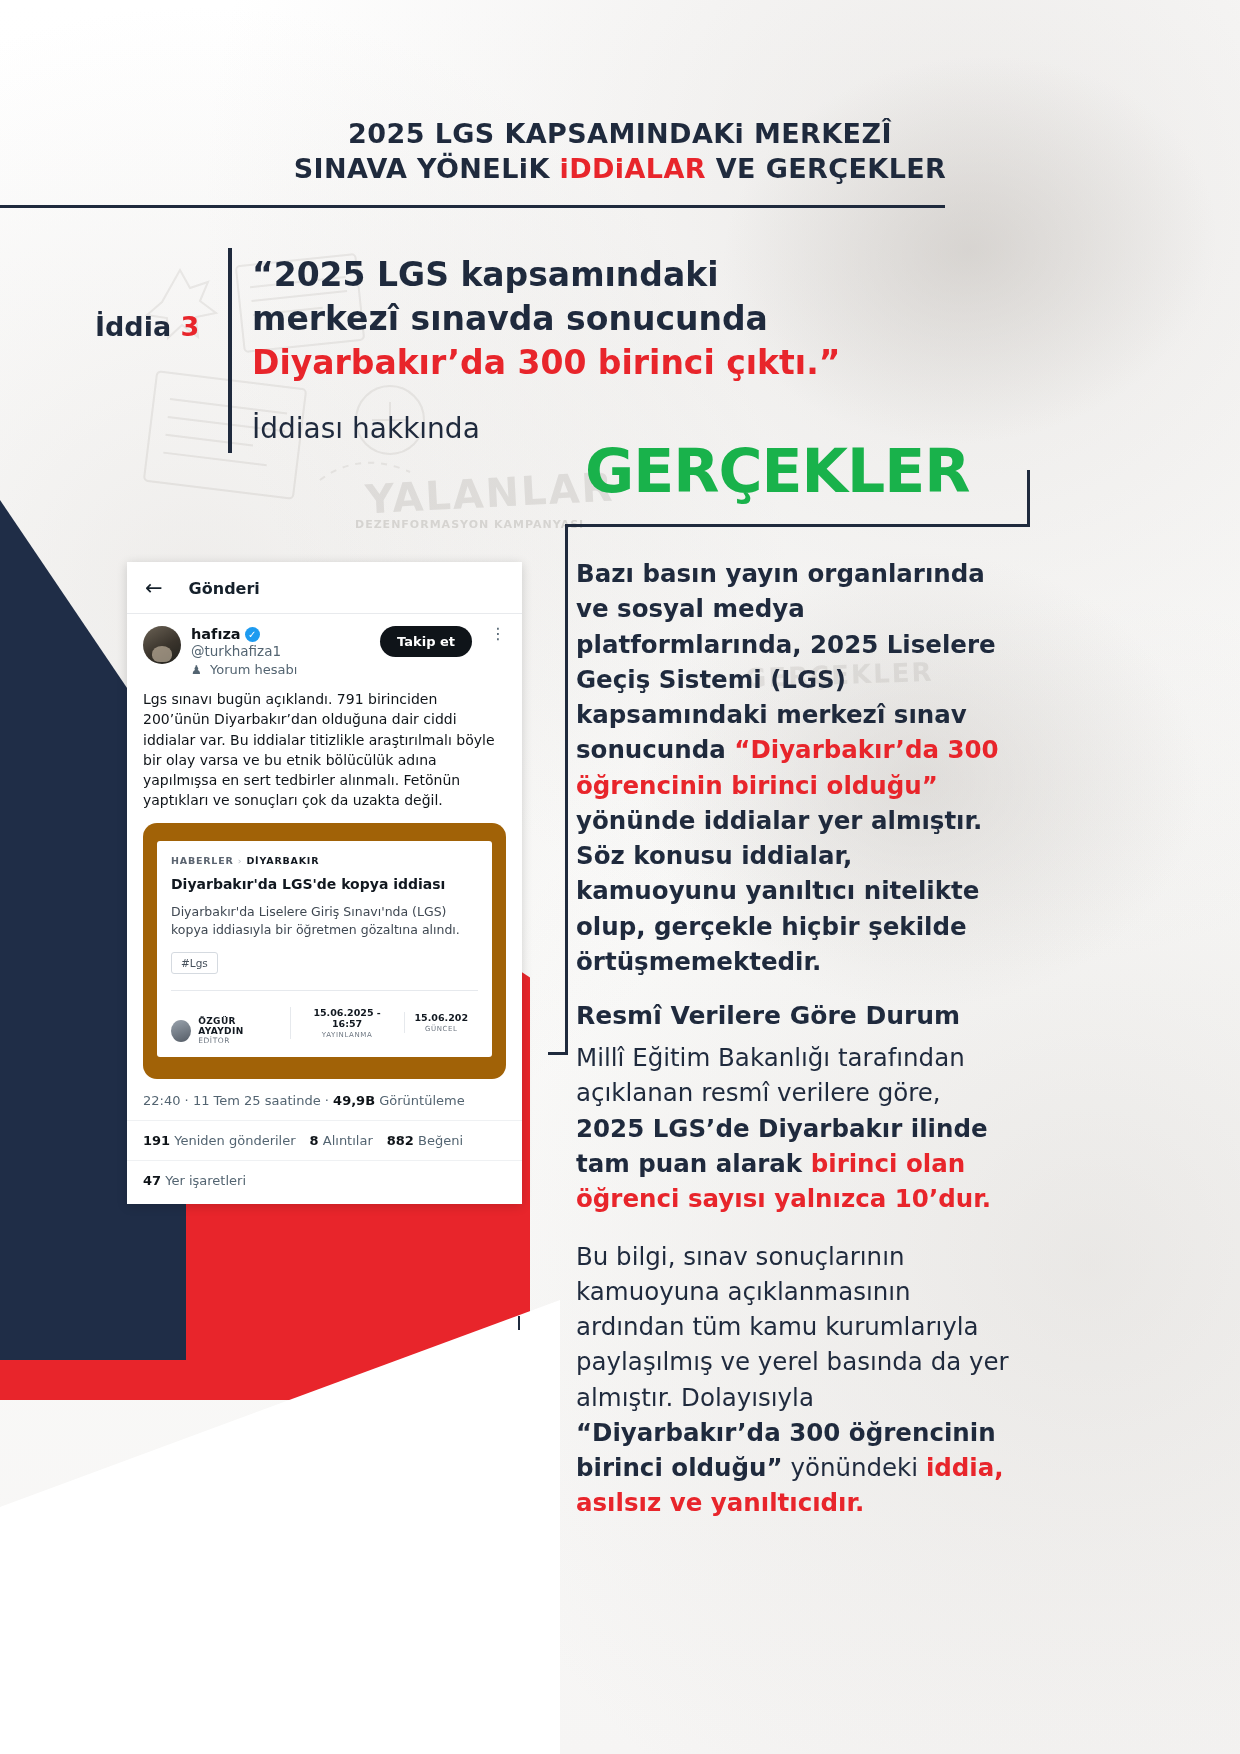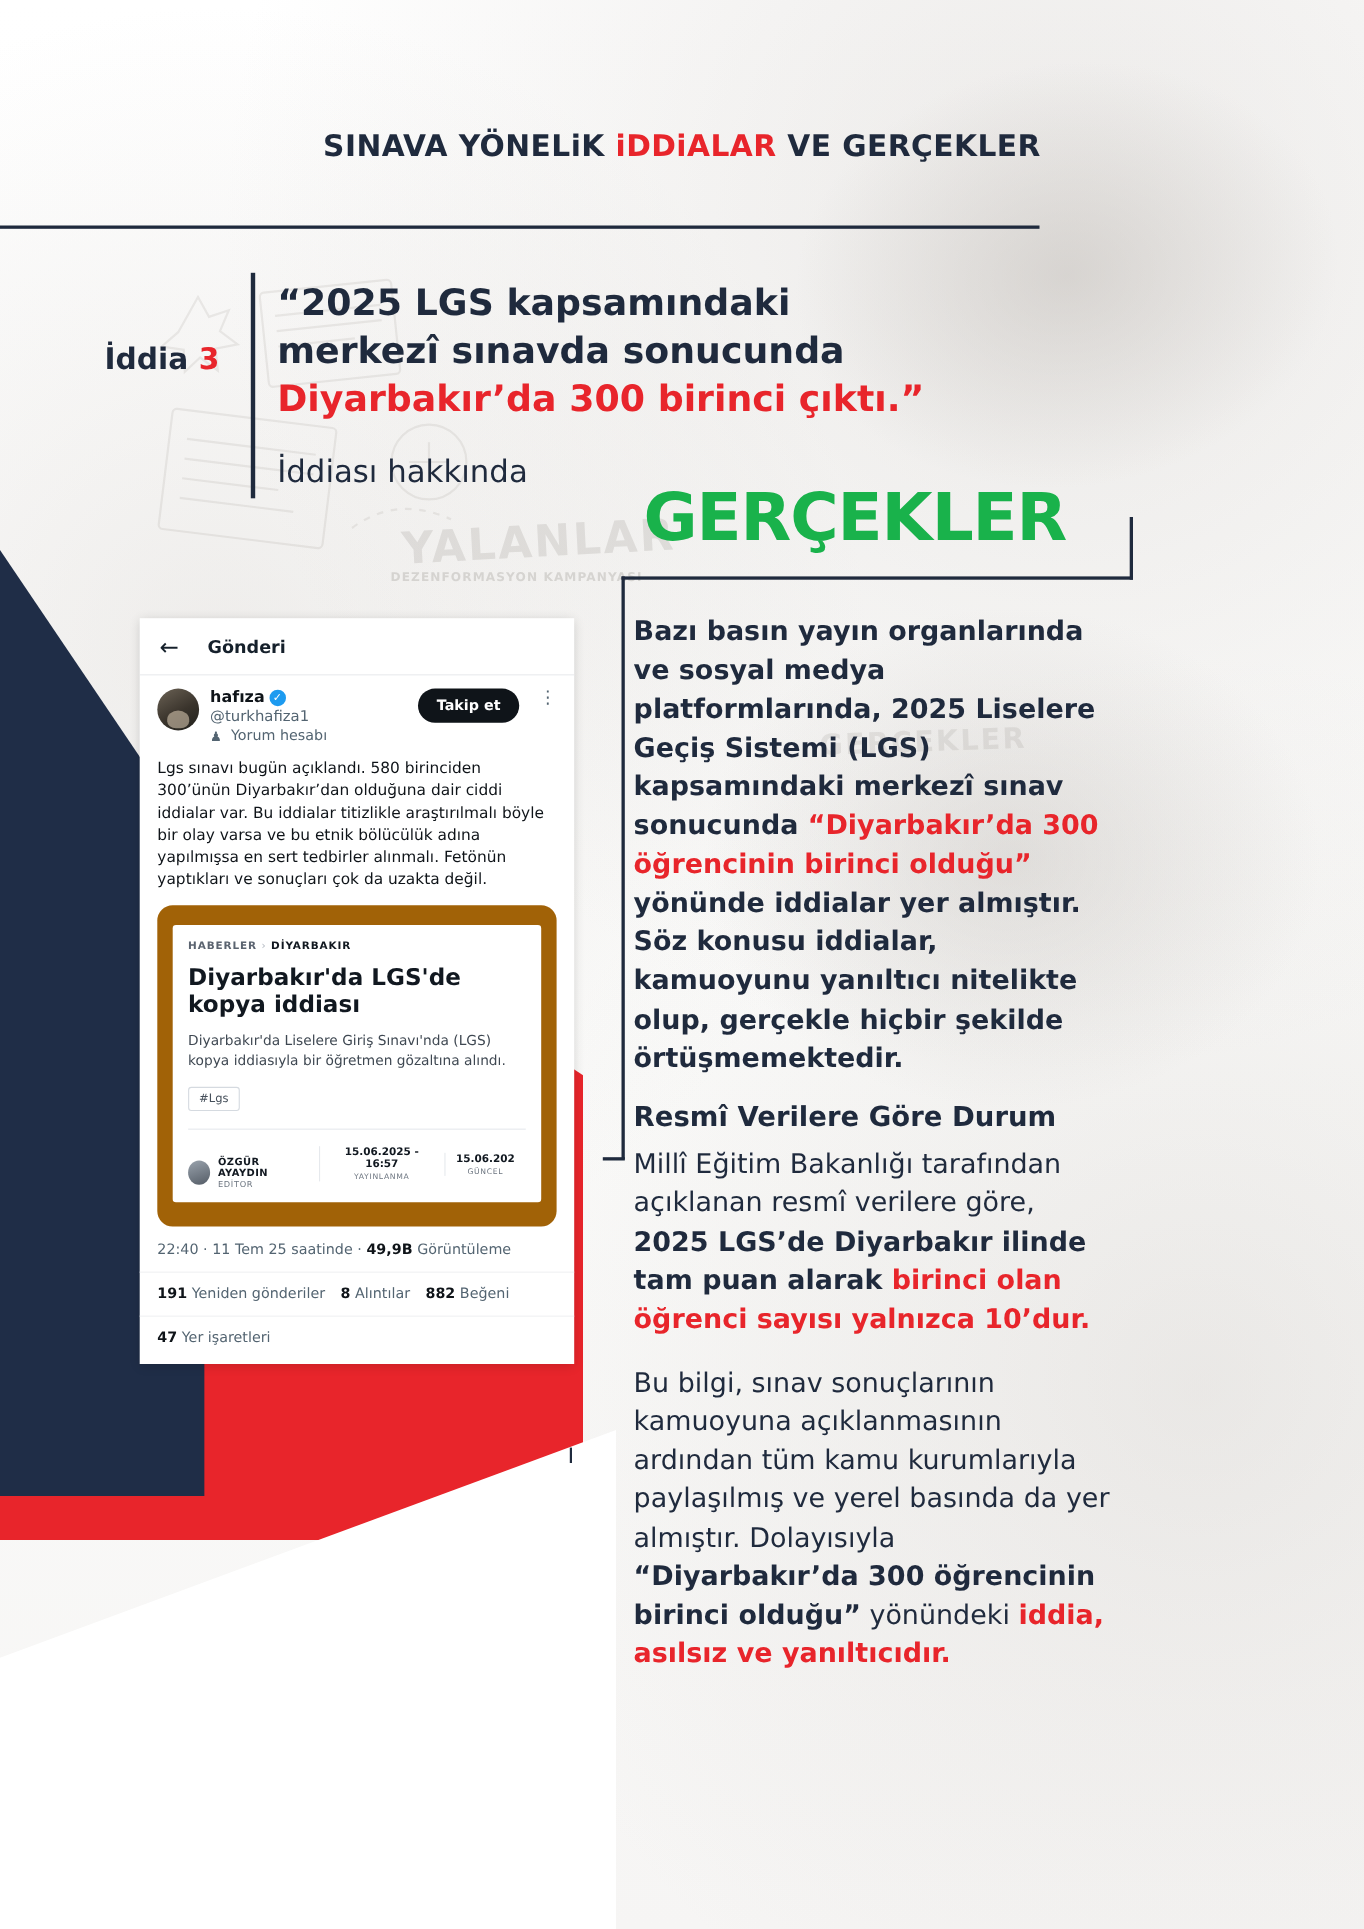--- a/index.html
+++ b/index.html
@@ -313,21 +313,21 @@
   .news-crumb {
     font-size: 9.5px;
     letter-spacing: 0.8px;
     font-weight: 700;
     color: #5b6470;
     margin-bottom: 10px;
   }
   .news-crumb .sep { color: #b4bac2; font-weight: 400; }
   .news-crumb .cat { color: #111820; }
   .news-title {
-    font-size: 21px;
+    font-size: 14px;
     font-weight: 700;
     color: #111820;
     line-height: 1.22;
     margin-bottom: 10px;
   }
   .news-sum {
     font-size: 12.5px;
     color: #3f4852;
     line-height: 1.42;
     margin-bottom: 14px;
@@ -417,20 +417,21 @@
 
 <div class="bg-ghost-word ghost-yalanlar">YALANLAR</div>
 <div class="bg-ghost-word ghost-sub">DEZENFORMASYON  KAMPANYASI</div>
 <div class="bg-ghost-word ghost-gercekler">GERÇEKLER</div>
 
 <div class="corner-red"></div>
 <div class="corner-navy"></div>
 <div class="corner-white-notch"></div>
 
 <div class="header">
+  <div class="header-line">2025 LGS KAPSAMINDAKi MERKEZÎ</div>
   <div class="header-line">
     <span>SINAVA YÖNELiK </span><span class="hl-red">iDDiALAR</span><span> VE GERÇEKLER</span>
   </div>
 </div>
 <div class="rule"></div>
 
 <div class="claim-label">
   <span>İddia</span>
   <span class="num">3</span>
 </div>
@@ -478,21 +479,21 @@
       <div class="tw-handle">@turkhafiza1</div>
       <div class="tw-badge-row">
         <span class="tw-badge-icon">♟</span>
         <span class="tw-badge-text">Yorum hesabı</span>
       </div>
     </div>
     <div class="follow-btn">Takip et</div>
     <div class="more-dots">⋮</div>
   </div>
 
-  <div class="tw-text">Lgs sınavı bugün açıklandı. 580 birinciden 300’ünün Diyarbakır’dan olduğuna dair ciddi iddialar var. Bu iddialar titizlikle araştırılmalı böyle bir olay varsa ve bu etnik bölücülük adına yapılmışsa en sert tedbirler alınmalı. Fetönün yaptıkları ve sonuçları çok da uzakta değil.</div>
+  <div class="tw-text">Lgs sınavı bugün açıklandı. 791 birinciden 200’ünün Diyarbakır’dan olduğuna dair ciddi iddialar var. Bu iddialar titizlikle araştırılmalı böyle bir olay varsa ve bu etnik bölücülük adına yapılmışsa en sert tedbirler alınmalı. Fetönün yaptıkları ve sonuçları çok da uzakta değil.</div>
 
   <div class="tw-media">
     <div class="news-card">
       <div class="news-crumb">
         <span>HABERLER</span>
         <span class="sep">›</span>
         <span class="cat">DİYARBAKIR</span>
       </div>
       <div class="news-title">Diyarbakır'da LGS'de kopya iddiası</div>
       <div class="news-sum">Diyarbakır'da Liselere Giriş Sınavı'nda (LGS) kopya iddiasıyla bir öğretmen gözaltına alındı.</div>

